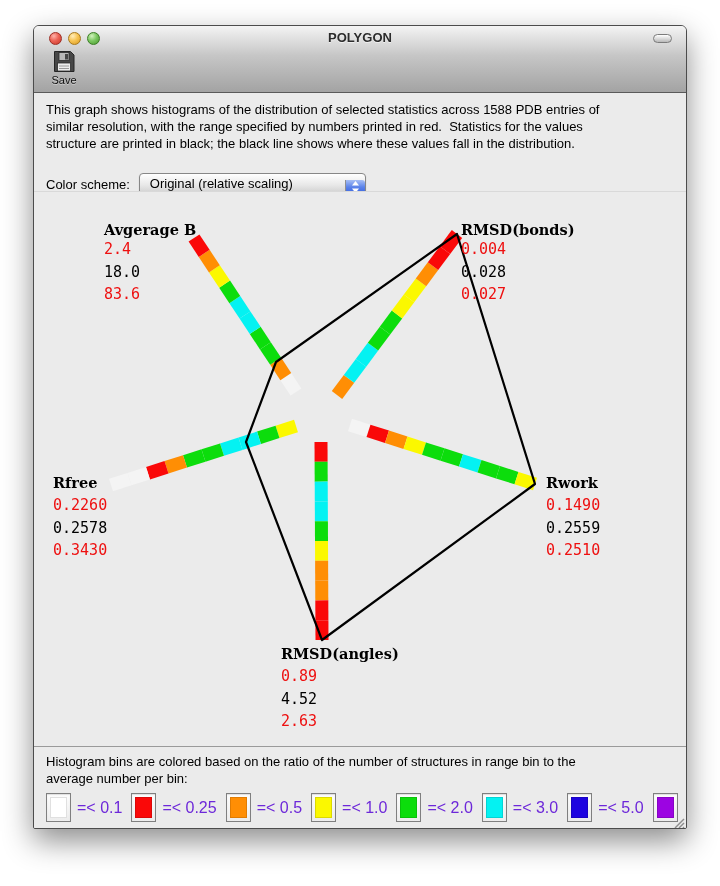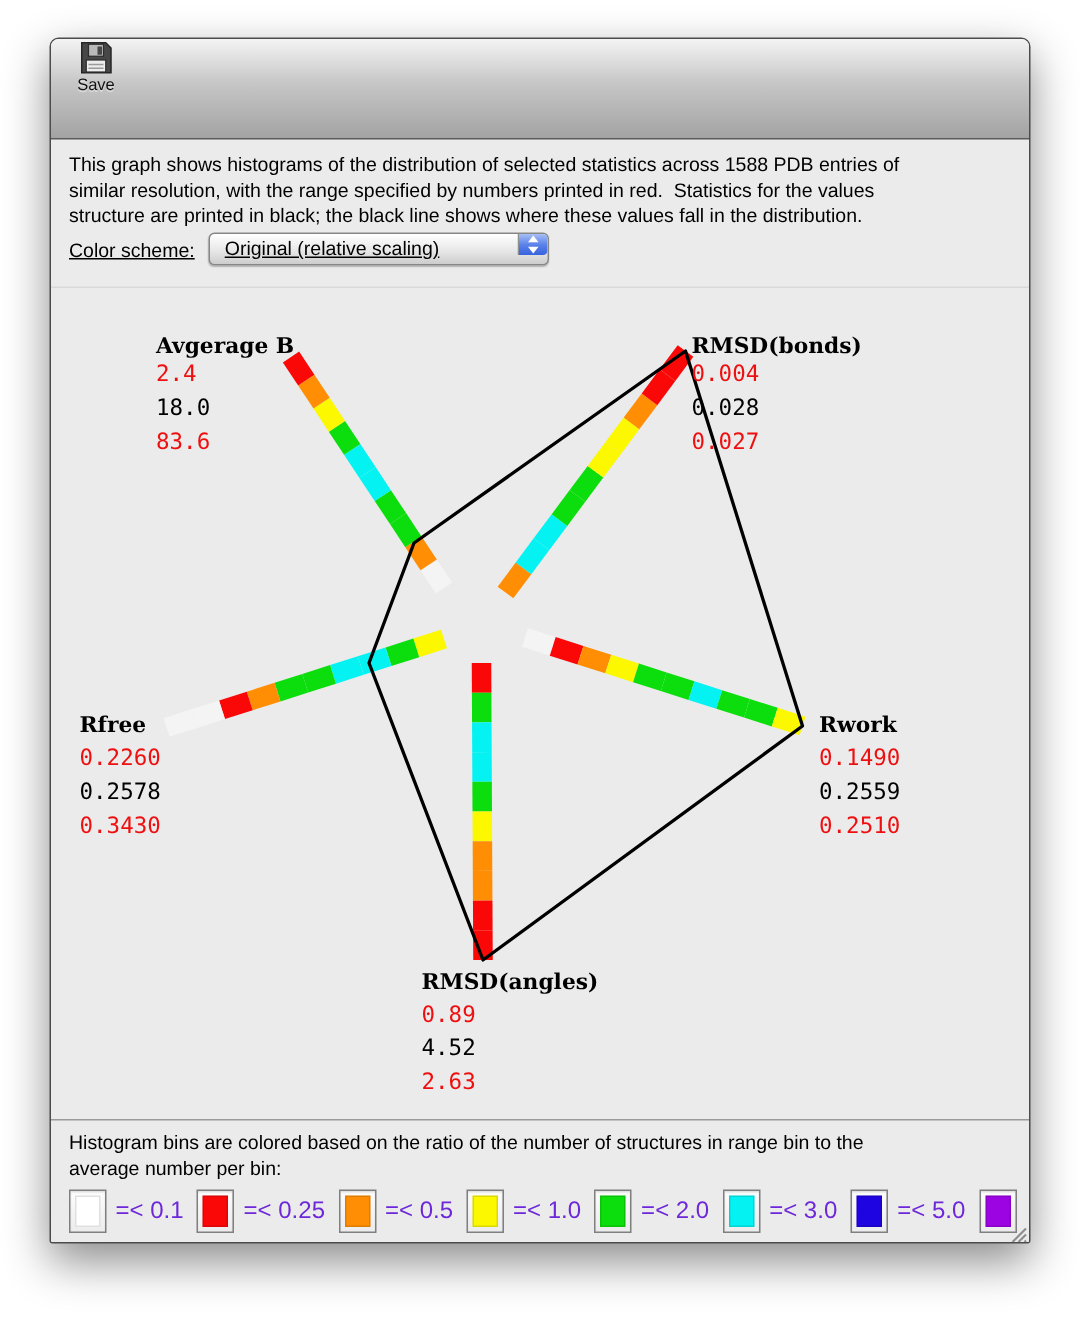--- a/index.html
+++ b/index.html
@@ -23,24 +23,24 @@
     text-shadow:0 1px 0 rgba(255,255,255,.55);}
   .pill{position:absolute;right:14px;top:8px;width:19px;height:9px;border-radius:5px;
     background:linear-gradient(#ffffff,#b9b9b9);border:1px solid #7b7b7b;}
   .toolbar{padding:1px 0 0 12px;}
   .tool-save{width:36px;display:flex;flex-direction:column;align-items:center;cursor:default;}
   .tool-save .lbl{font-size:11px;color:#111;margin-top:1px;text-shadow:0 1px 0 rgba(255,255,255,.4);}
 
   
   .desc-panel{height:98px;padding:8px 12px 0 12px;}
   .desc-text div{font-size:13px;line-height:17px;color:#000;white-space:pre;}
-  .scheme-row{display:flex;align-items:center;margin-top:3px;text-decoration:underline;}
+  .scheme-row{display:flex;align-items:center;margin-top:21px;}
   .scheme-label{font-size:13px;color:#000;margin-right:9px;}
   .popup{width:227px;height:22px;border:1px solid #878787;border-radius:4px;
-    background:linear-gradient(#ffffff,#e8e8e8 55%,#cdcdcd);display:flex;align-items:flex-start;
+    background:linear-gradient(#ffffff,#e8e8e8 55%,#cdcdcd);display:flex;align-items:flex-end;
     box-shadow:0 1px 1px rgba(0,0,0,.25);}
   .popup-text{font-size:13px;color:#000;flex:1;padding-left:10px;line-height:20px;
     overflow:hidden;white-space:nowrap;}
   .popup-cap{width:20px;border-left:1px solid #8f8f8f;border-radius:0 3px 3px 0;
     background:linear-gradient(#a7bff5,#5c83ea 50%,#3763de);display:flex;align-items:center;justify-content:center;}
 
   
   .plot-panel{height:555px;border-top:1px solid #d9d9d9;position:relative;background:#ebebeb;}
   .plot-panel svg{display:block;}
   .axis-label{font-family:"DejaVu Serif","Liberation Serif",serif;font-size:14.5px;font-weight:bold;fill:#000;}
@@ -56,20 +56,29 @@
   .bin-color{width:17px;height:21px;display:block;border:1px solid rgba(0,0,0,.12);}
   .bin-label{font-size:16px;color:#6d28d9;margin-right:3px;white-space:nowrap;}
   .grip{position:absolute;right:1px;bottom:1px;}
 </style>
 </head>
 <body>
 
 <div class="window">
 
   <div class="header">
+    <div class="titlebar">
+      <div class="lights">
+        <span class="light red"></span>
+        <span class="light yellow"></span>
+        <span class="light green"></span>
+      </div>
+      <div class="title">POLYGON</div>
+      <span class="pill"></span>
+    </div>
     <div class="toolbar">
       <div class="tool-save">
         <svg width="24" height="23" viewBox="0 0 24 23">
           <path d="M2.5 1.5 h16 l3.5 3.5 v16.5 h-19.5 z" fill="#474747" stroke="#262626" stroke-width="1"></path>
           <rect x="7" y="2.5" width="10" height="8" fill="#b9b9b9" stroke="#2c2c2c" stroke-width="0.8"></rect>
           <rect x="13" y="4" width="3" height="5.5" fill="#474747"></rect>
           <rect x="5.5" y="13" width="13" height="8" fill="#ededed" stroke="#2c2c2c" stroke-width="0.8"></rect>
           <line x1="7" y1="16" x2="17" y2="16" stroke="#9a9a9a" stroke-width="1"></line>
           <line x1="7" y1="18.5" x2="17" y2="18.5" stroke="#9a9a9a" stroke-width="1"></line>
         </svg>

